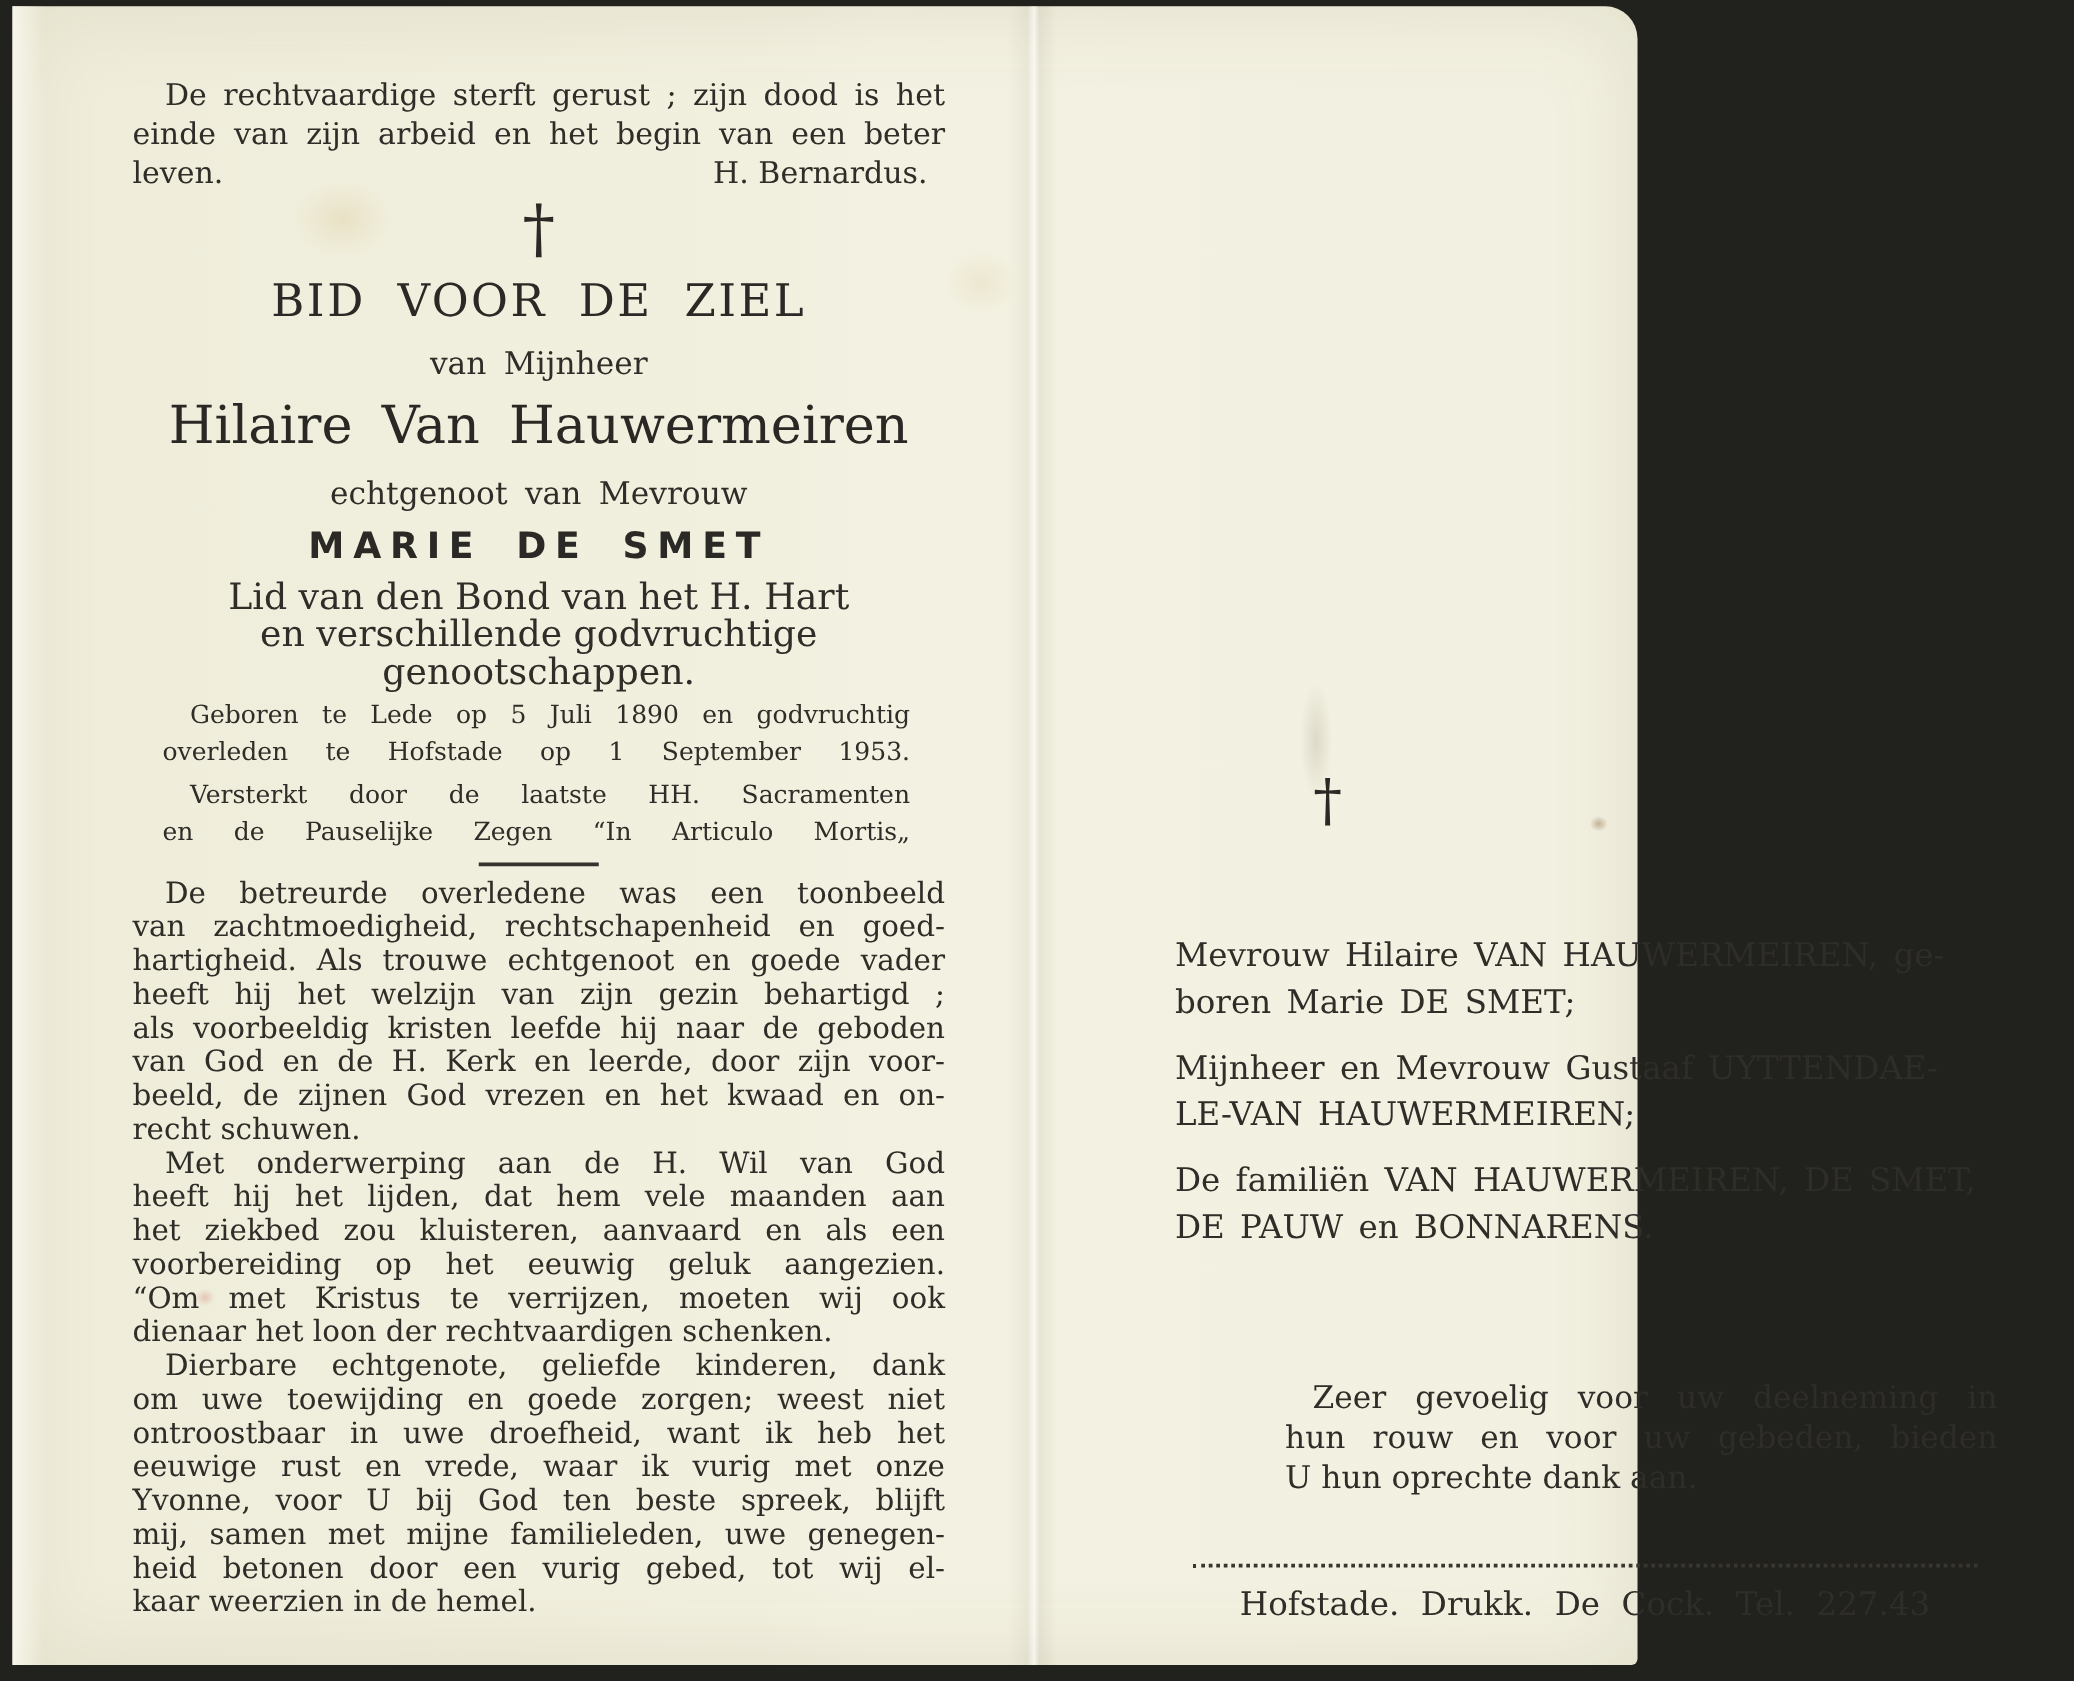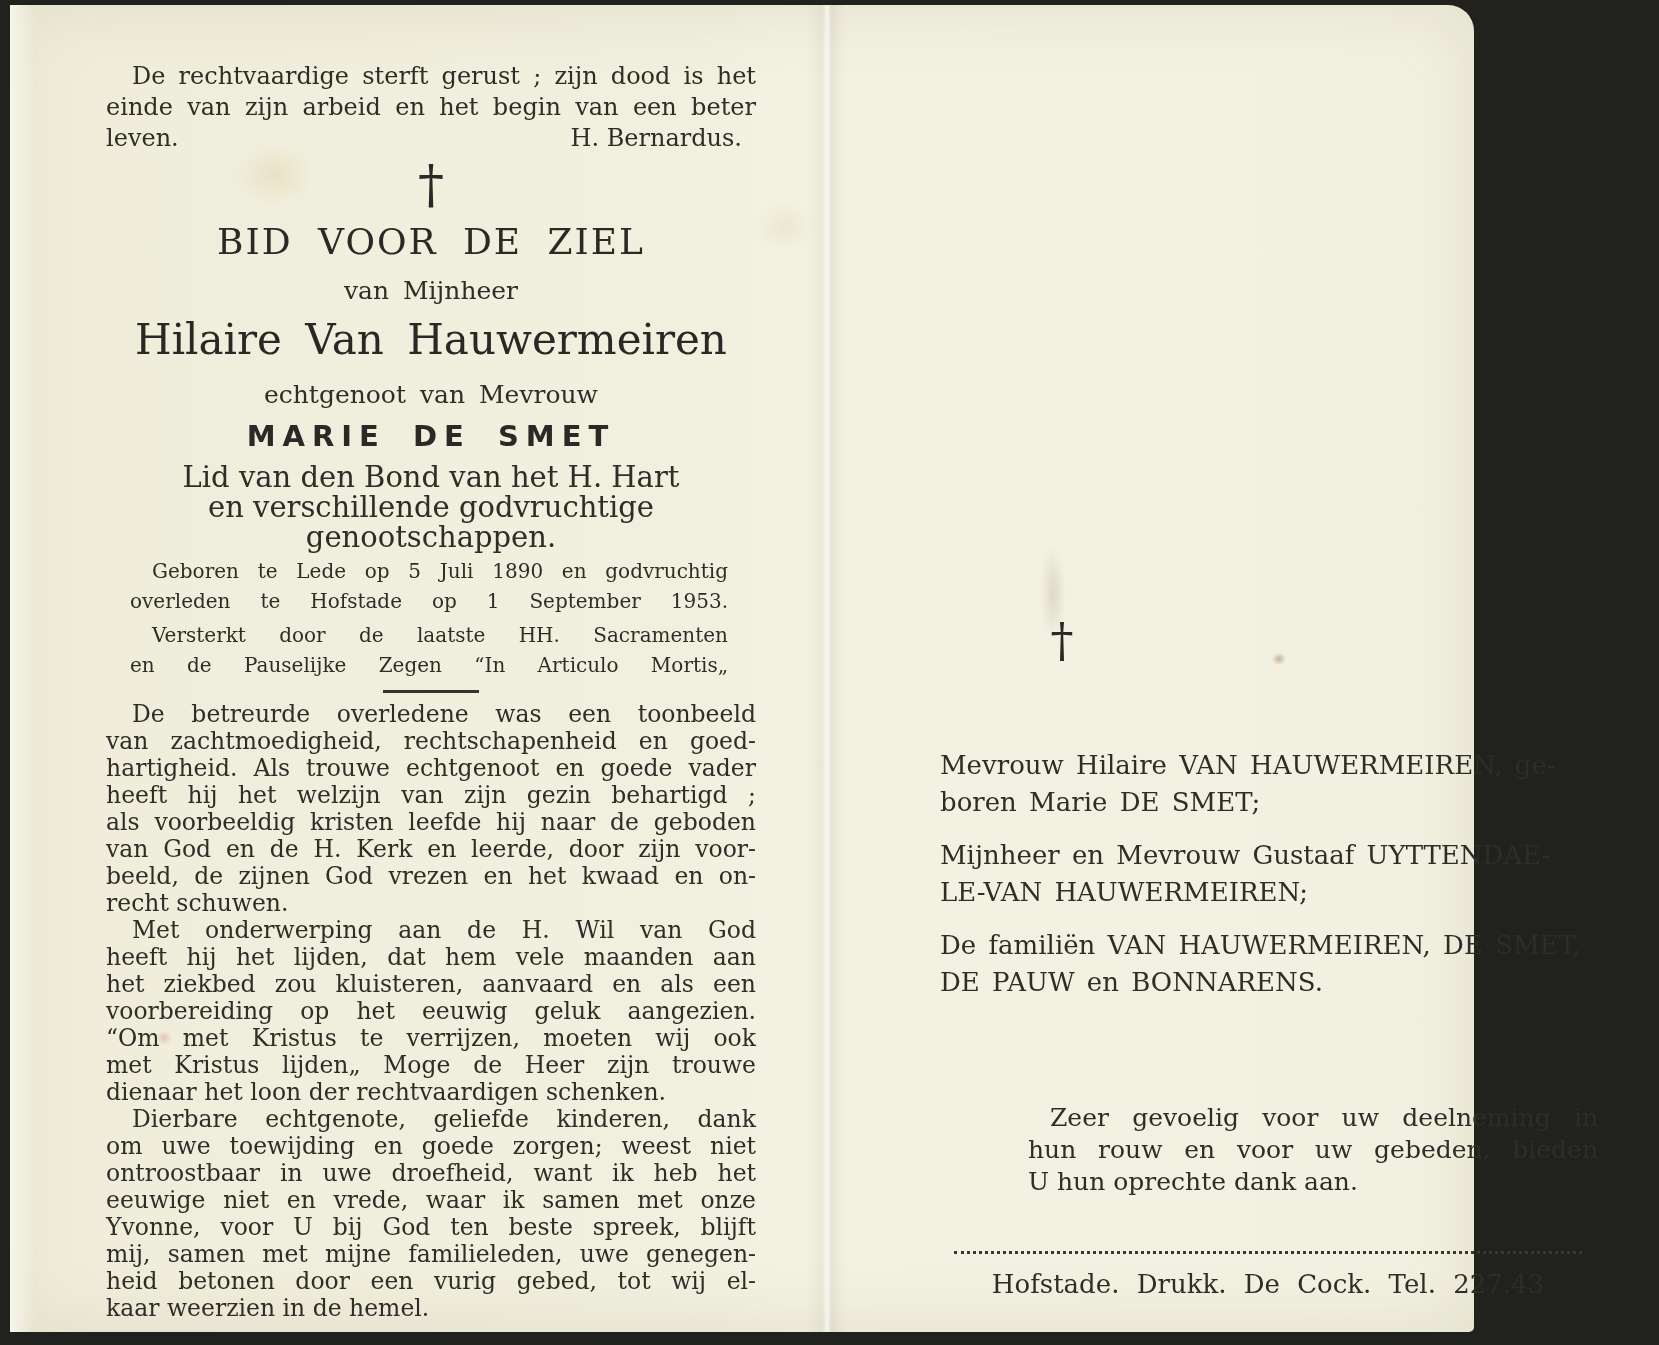--- a/index.html
+++ b/index.html
@@ -6,21 +6,21 @@
   body {
     width:1659px; height:1345px;
     background:#21211d;
     font-family:"DejaVu Serif", serif;
     color:#2f2d28;
     position:relative;
     overflow:hidden;
   }
   .paper {
     position:absolute; left:10px; top:5px;
-    width:1464px; height:1327px;
+    width:1300px; height:1327px;
     background:linear-gradient(90deg,#efedda 0%, #f1efde 46%, #f3f1e1 53%, #f2f0e0 100%);
     border-top-right-radius:26px;
     border-bottom-right-radius:5px;
     box-shadow: inset 0 0 70px rgba(125,112,70,0.13);
   }
   .edge-highlight {
     position:absolute; left:0; top:0; width:26px; height:100%;
     background:linear-gradient(90deg,#f8f6eb, rgba(248,246,235,0));
   }
   .fold {
@@ -160,28 +160,27 @@
           <div class="ln">van God en de H. Kerk en leerde, door zijn voor-</div>
           <div class="ln">beeld, de zijnen God vrezen en het kwaad en on-</div>
           <div class="ln ln-last">recht schuwen.</div>
         </div>
         <div class="para">
           <div class="ln">Met onderwerping aan de H. Wil van God</div>
           <div class="ln">heeft hij het lijden, dat hem vele maanden aan</div>
           <div class="ln">het ziekbed zou kluisteren, aanvaard en als een</div>
           <div class="ln">voorbereiding op het eeuwig geluk aangezien.</div>
           <div class="ln">“Om met Kristus te verrijzen, moeten wij ook</div>
-          <div class="ln">met Kristus lijden„ Moge de Heer zijn trouwe</div>
           <div class="ln ln-last">dienaar het loon der rechtvaardigen schenken.</div>
         </div>
         <div class="para">
           <div class="ln">Dierbare echtgenote, geliefde kinderen, dank</div>
           <div class="ln">om uwe toewijding en goede zorgen; weest niet</div>
           <div class="ln">ontroostbaar in uwe droefheid, want ik heb het</div>
-          <div class="ln">eeuwige niet en vrede, waar ik samen met onze</div>
+          <div class="ln">eeuwige rust en vrede, waar ik vurig met onze</div>
           <div class="ln">Yvonne, voor U bij God ten beste spreek, blijft</div>
           <div class="ln">mij, samen met mijne familieleden, uwe genegen-</div>
           <div class="ln">heid betonen door een vurig gebed, tot wij el-</div>
           <div class="ln ln-last">kaar weerzien in de hemel.</div>
         </div>
       </div>
   </div>
 
   <div class="page-right">
     <div class="cross-right">†</div>

